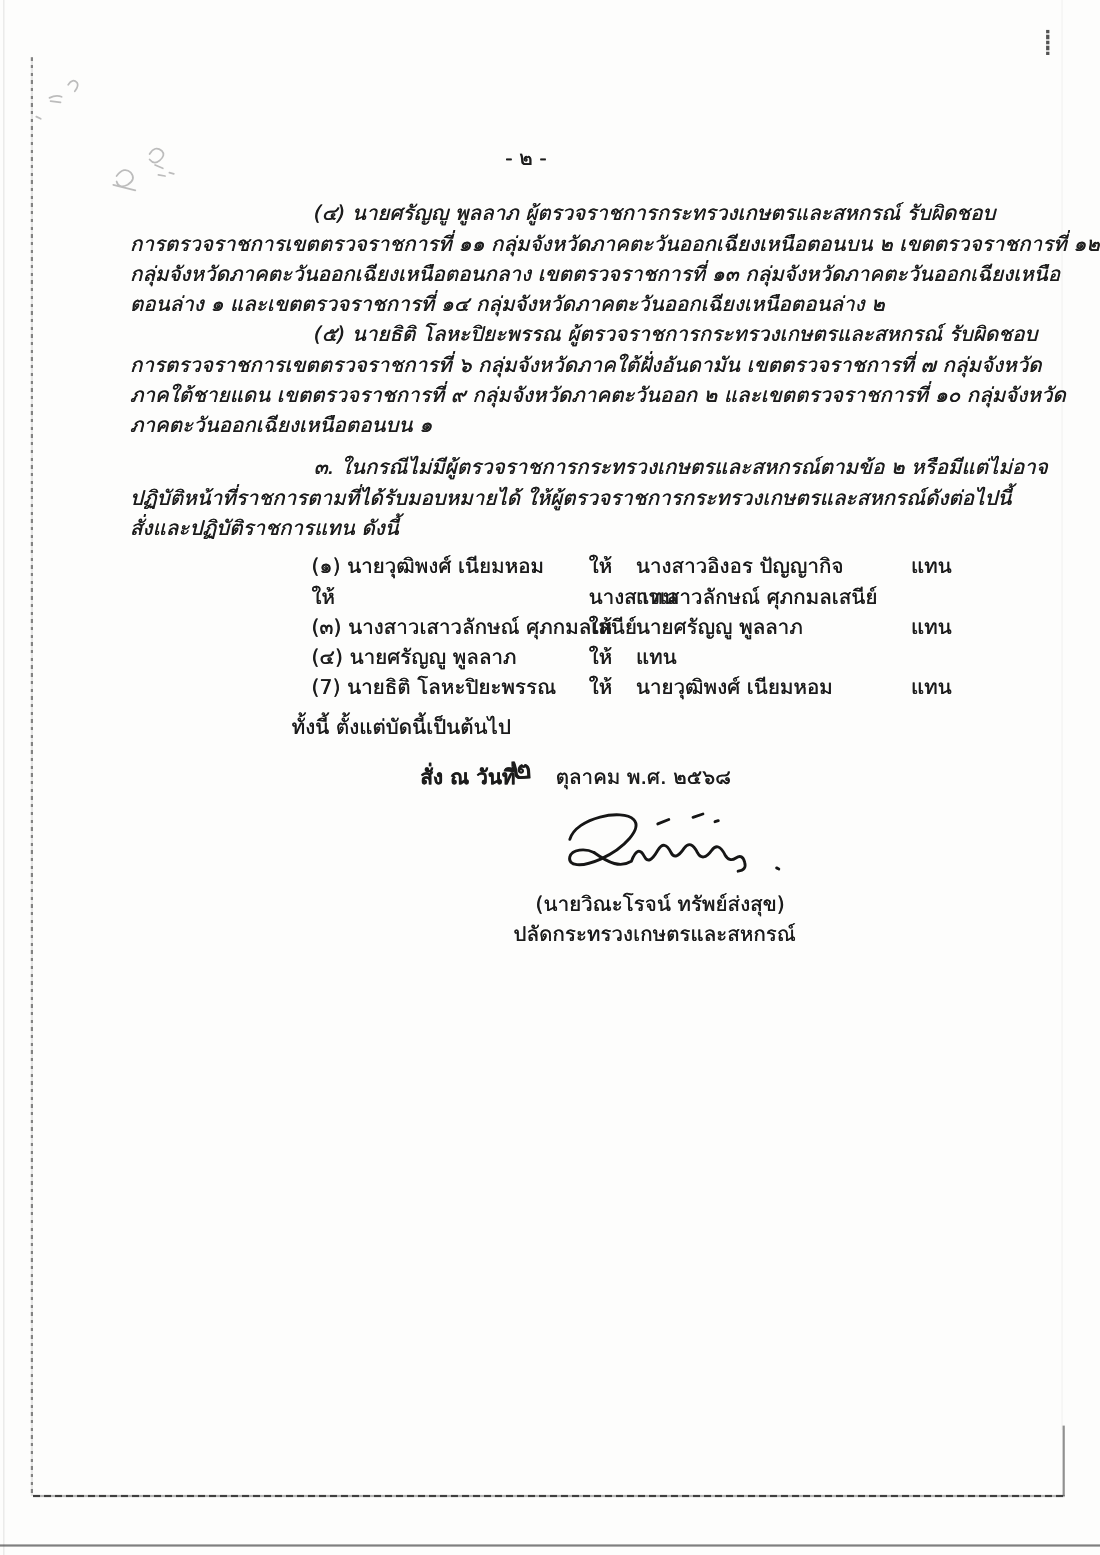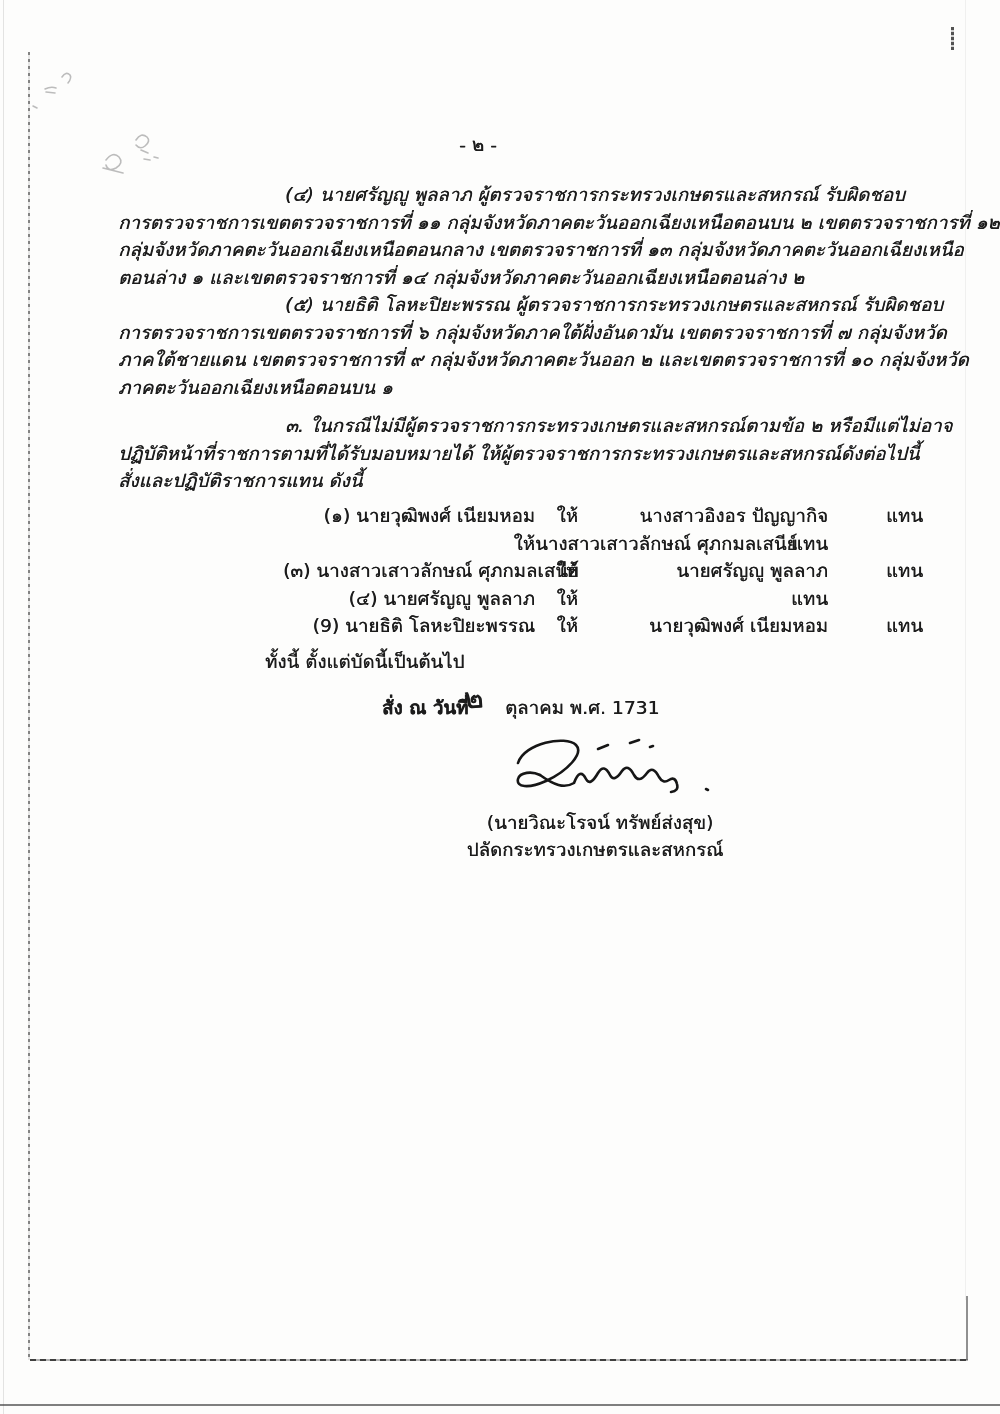--- a/index.html
+++ b/index.html
@@ -52,21 +52,21 @@
   }
   .page-number{left:0;top:131px;width:956px;text-align:center;}
   .para{left:118px;width:770px;}
   .para .line{height:27.6px;font-style:italic;}
   .para .indent{padding-left:167px;}
   .p4{top:181px;}
   .p5{top:291px;}
   .p3{top:412px;}
   .assignments{left:283px;top:502px;width:640px;}
   .assign-row{display:grid;grid-template-columns:252px 43px 250px auto;height:27.6px;}
-  .assign-row span{white-space:nowrap;overflow:visible;text-align:right;}
+  .assign-row span{white-space:nowrap;overflow:visible;}
   .effective{left:265px;top:648px;}
   .order-prefix{left:382px;top:694px;font-weight:bold;}
   .order-day{
     left:464px;top:681px;font-size:29px;line-height:34px;
     transform:rotate(-4deg);text-shadow:0.6px 0 0 currentColor;
   }
   .order-suffix{left:505px;top:694px;}
   .sig-block{position:absolute;left:440px;top:733px;width:320px;text-align:center;}
   .sig-svg{display:block;margin:0 auto;}
   .sig-name{position:absolute;left:440px;top:809px;width:320px;text-align:center;}
@@ -135,32 +135,32 @@
       <span>ให้</span>
       <span>นายศรัญญู  พูลลาภ</span>
       <span>แทน</span>
     </div>
     <div class="assign-row">
       <span>(๔) นายศรัญญู  พูลลาภ</span>
       <span>ให้</span>
       <span>แทน</span>
     </div>
     <div class="assign-row">
-      <span>(9) นายธิติ  โลหะปิยะพรรณ</span>
+      <span>(7) นายธิติ  โลหะปิยะพรรณ</span>
       <span>ให้</span>
       <span>นายวุฒิพงศ์  เนียมหอม</span>
       <span>แทน</span>
     </div>
   </div>
 
   <div class="txt effective">ทั้งนี้ ตั้งแต่บัดนี้เป็นต้นไป</div>
 
   <div class="txt order-prefix">สั่ง ณ วันที่</div>
   <div class="txt order-day">๒</div>
-  <div class="txt order-suffix">ตุลาคม พ.ศ. 1731</div>
+  <div class="txt order-suffix">ตุลาคม พ.ศ. ๒๕๖๘</div>
 
   <div class="sig-block">
     <svg class="sig-svg" width="240" height="76" viewBox="0 0 240 76">
       <g stroke="#161616" stroke-width="2.6" fill="none" stroke-linecap="round" stroke-linejoin="round">
         <path d="M38,30 C44,10 86,2 96,12 C104,20 88,38 66,48 C48,56 36,54 38,46 C40,39 52,38 60,42"></path>
         <path d="M60,42 C74,52 84,56 94,50 q6,-16 12,-4 q4,8 12,-6 q6,-10 12,2 q4,8 12,-4 q6,-8 12,4 q5,9 13,-2 q6,-8 12,4 q4,7 10,3 q6,-4 8,4 q2,7 -6,8"></path>
         <path d="M118,16 l10,-4"></path>
         <path d="M150,10 l9,-3"></path>
         <path d="M170,14 l3,-1"></path>
         <path d="M226,56 l2,1"></path>

